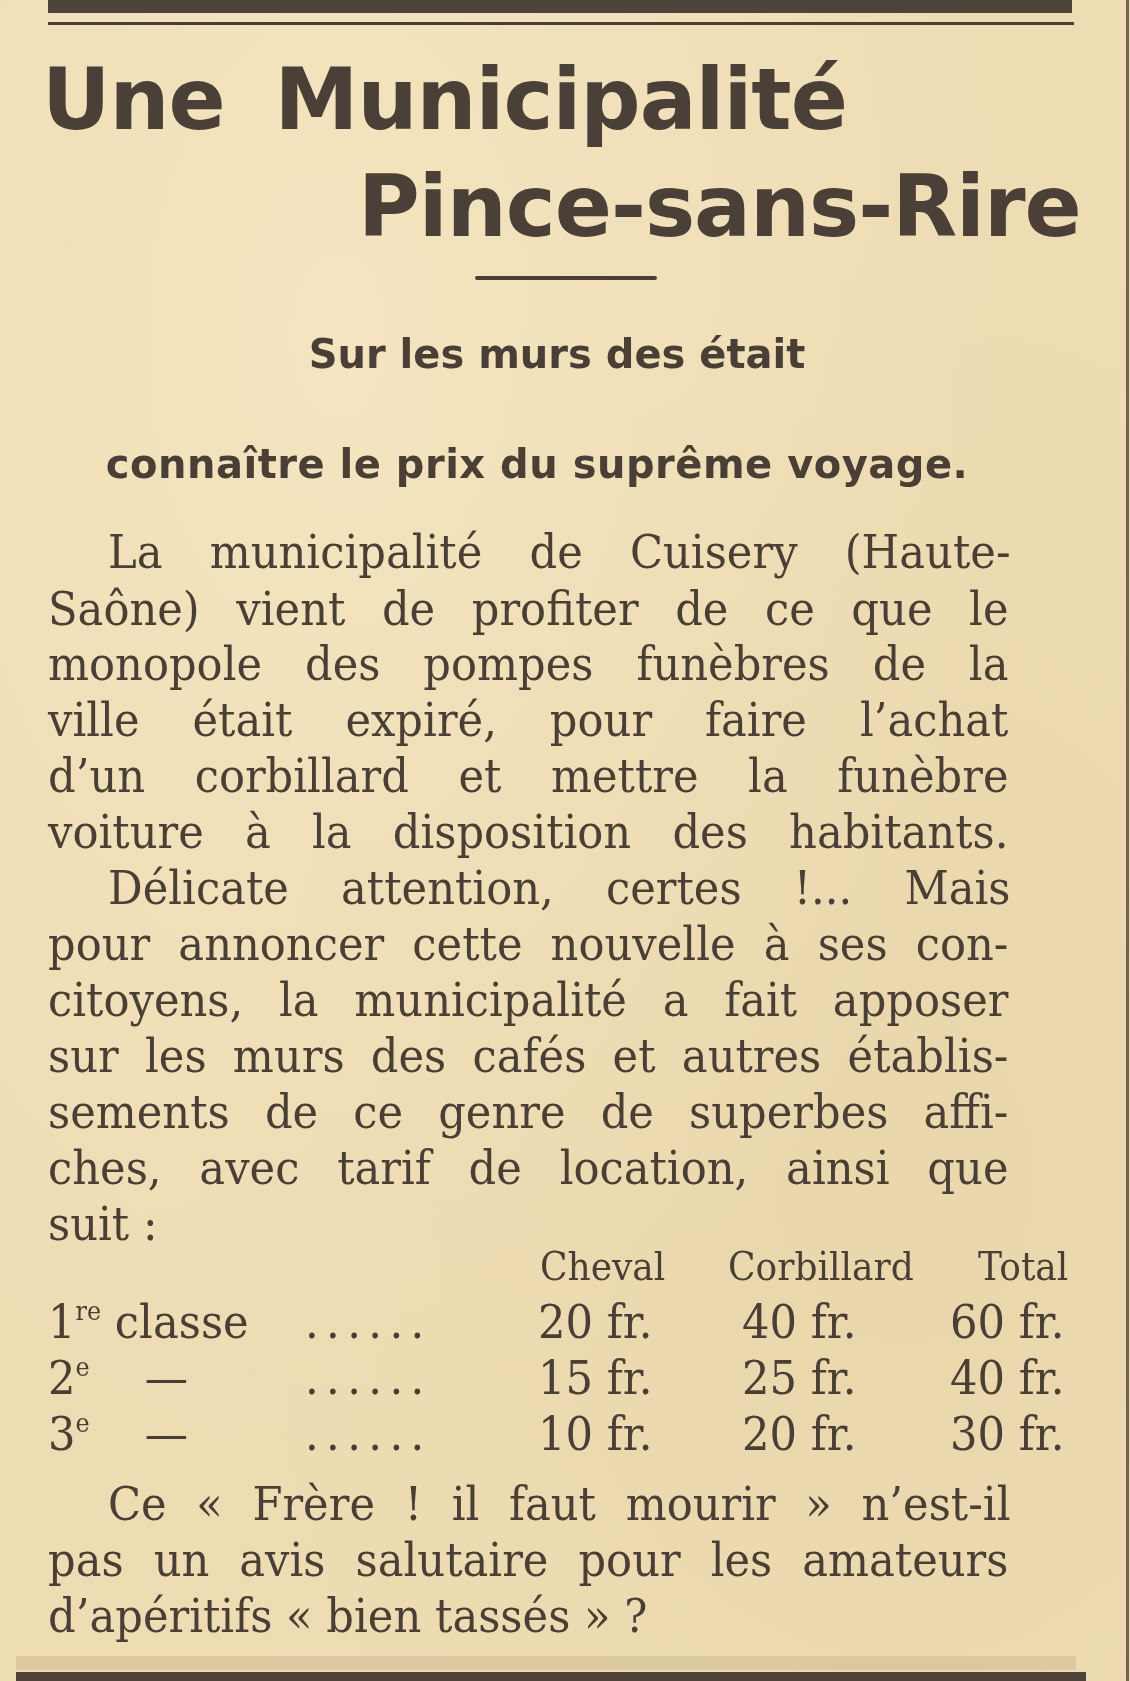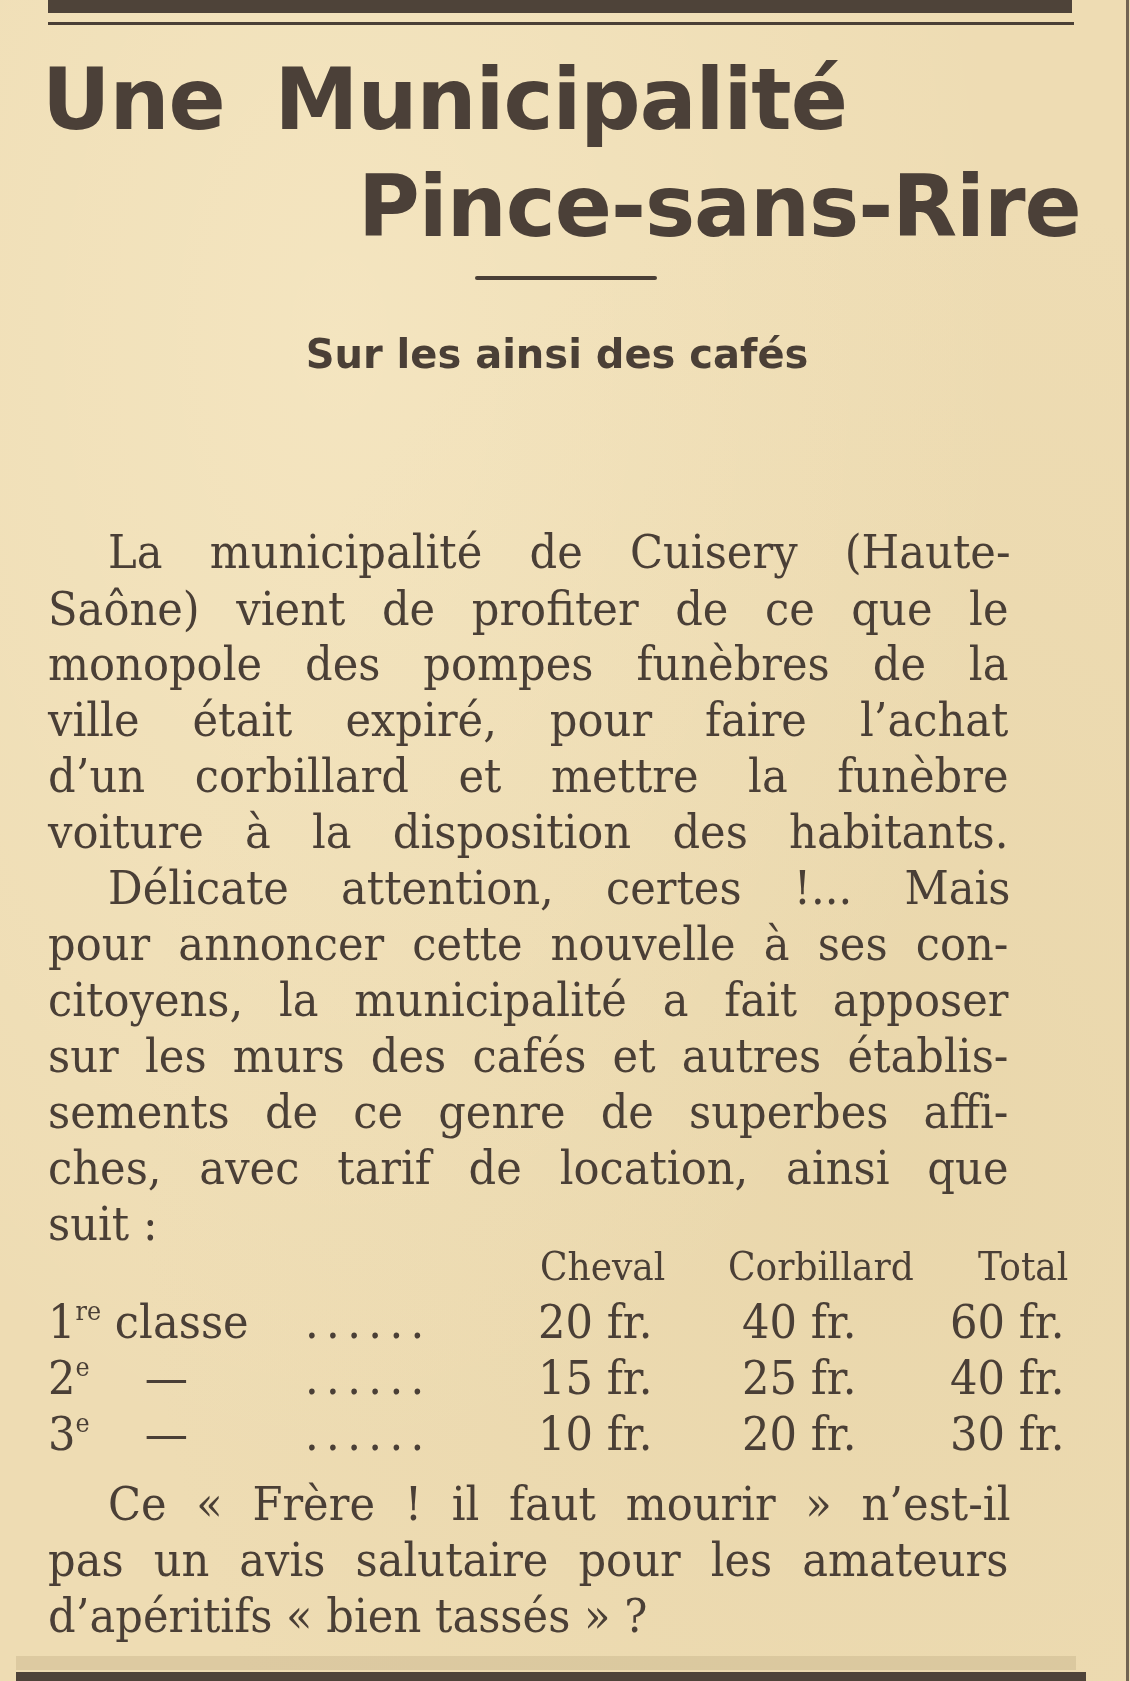--- a/index.html
+++ b/index.html
@@ -86,21 +86,22 @@
 <div class="paper">
   <div class="top-bar"></div>
   <div class="top-rule"></div>
   <div class="right-rule"></div>
 
   <h1 class="headline h1">Une Municipalité</h1>
   <h1 class="headline h2">Pince-sans-Rire</h1>
 
   <div class="sep"></div>
 
-  <h2 class="sub s1">Sur les ainsi des cafés</h2>
+  <h2 class="sub s1">Sur les murs des était</h2>
+  <h2 class="sub s3">connaître le prix du suprême voyage.</h2>
 
   <p class="body-line indent" style="top:528px">La municipalité de Cuisery (Haute-</p>
   <p class="body-line" style="top:585px">Saône) vient de profiter de ce que le</p>
   <p class="body-line" style="top:640px">monopole des pompes funèbres de la</p>
   <p class="body-line" style="top:696px">ville était expiré, pour faire l’achat</p>
   <p class="body-line" style="top:752px">d’un corbillard et mettre la funèbre</p>
   <p class="body-line" style="top:808px">voiture à la disposition des habitants.</p>
   <p class="body-line indent" style="top:864px">Délicate attention, certes !... Mais</p>
   <p class="body-line" style="top:920px">pour annoncer cette nouvelle à ses con-</p>
   <p class="body-line" style="top:976px">citoyens, la municipalité a fait apposer</p>

